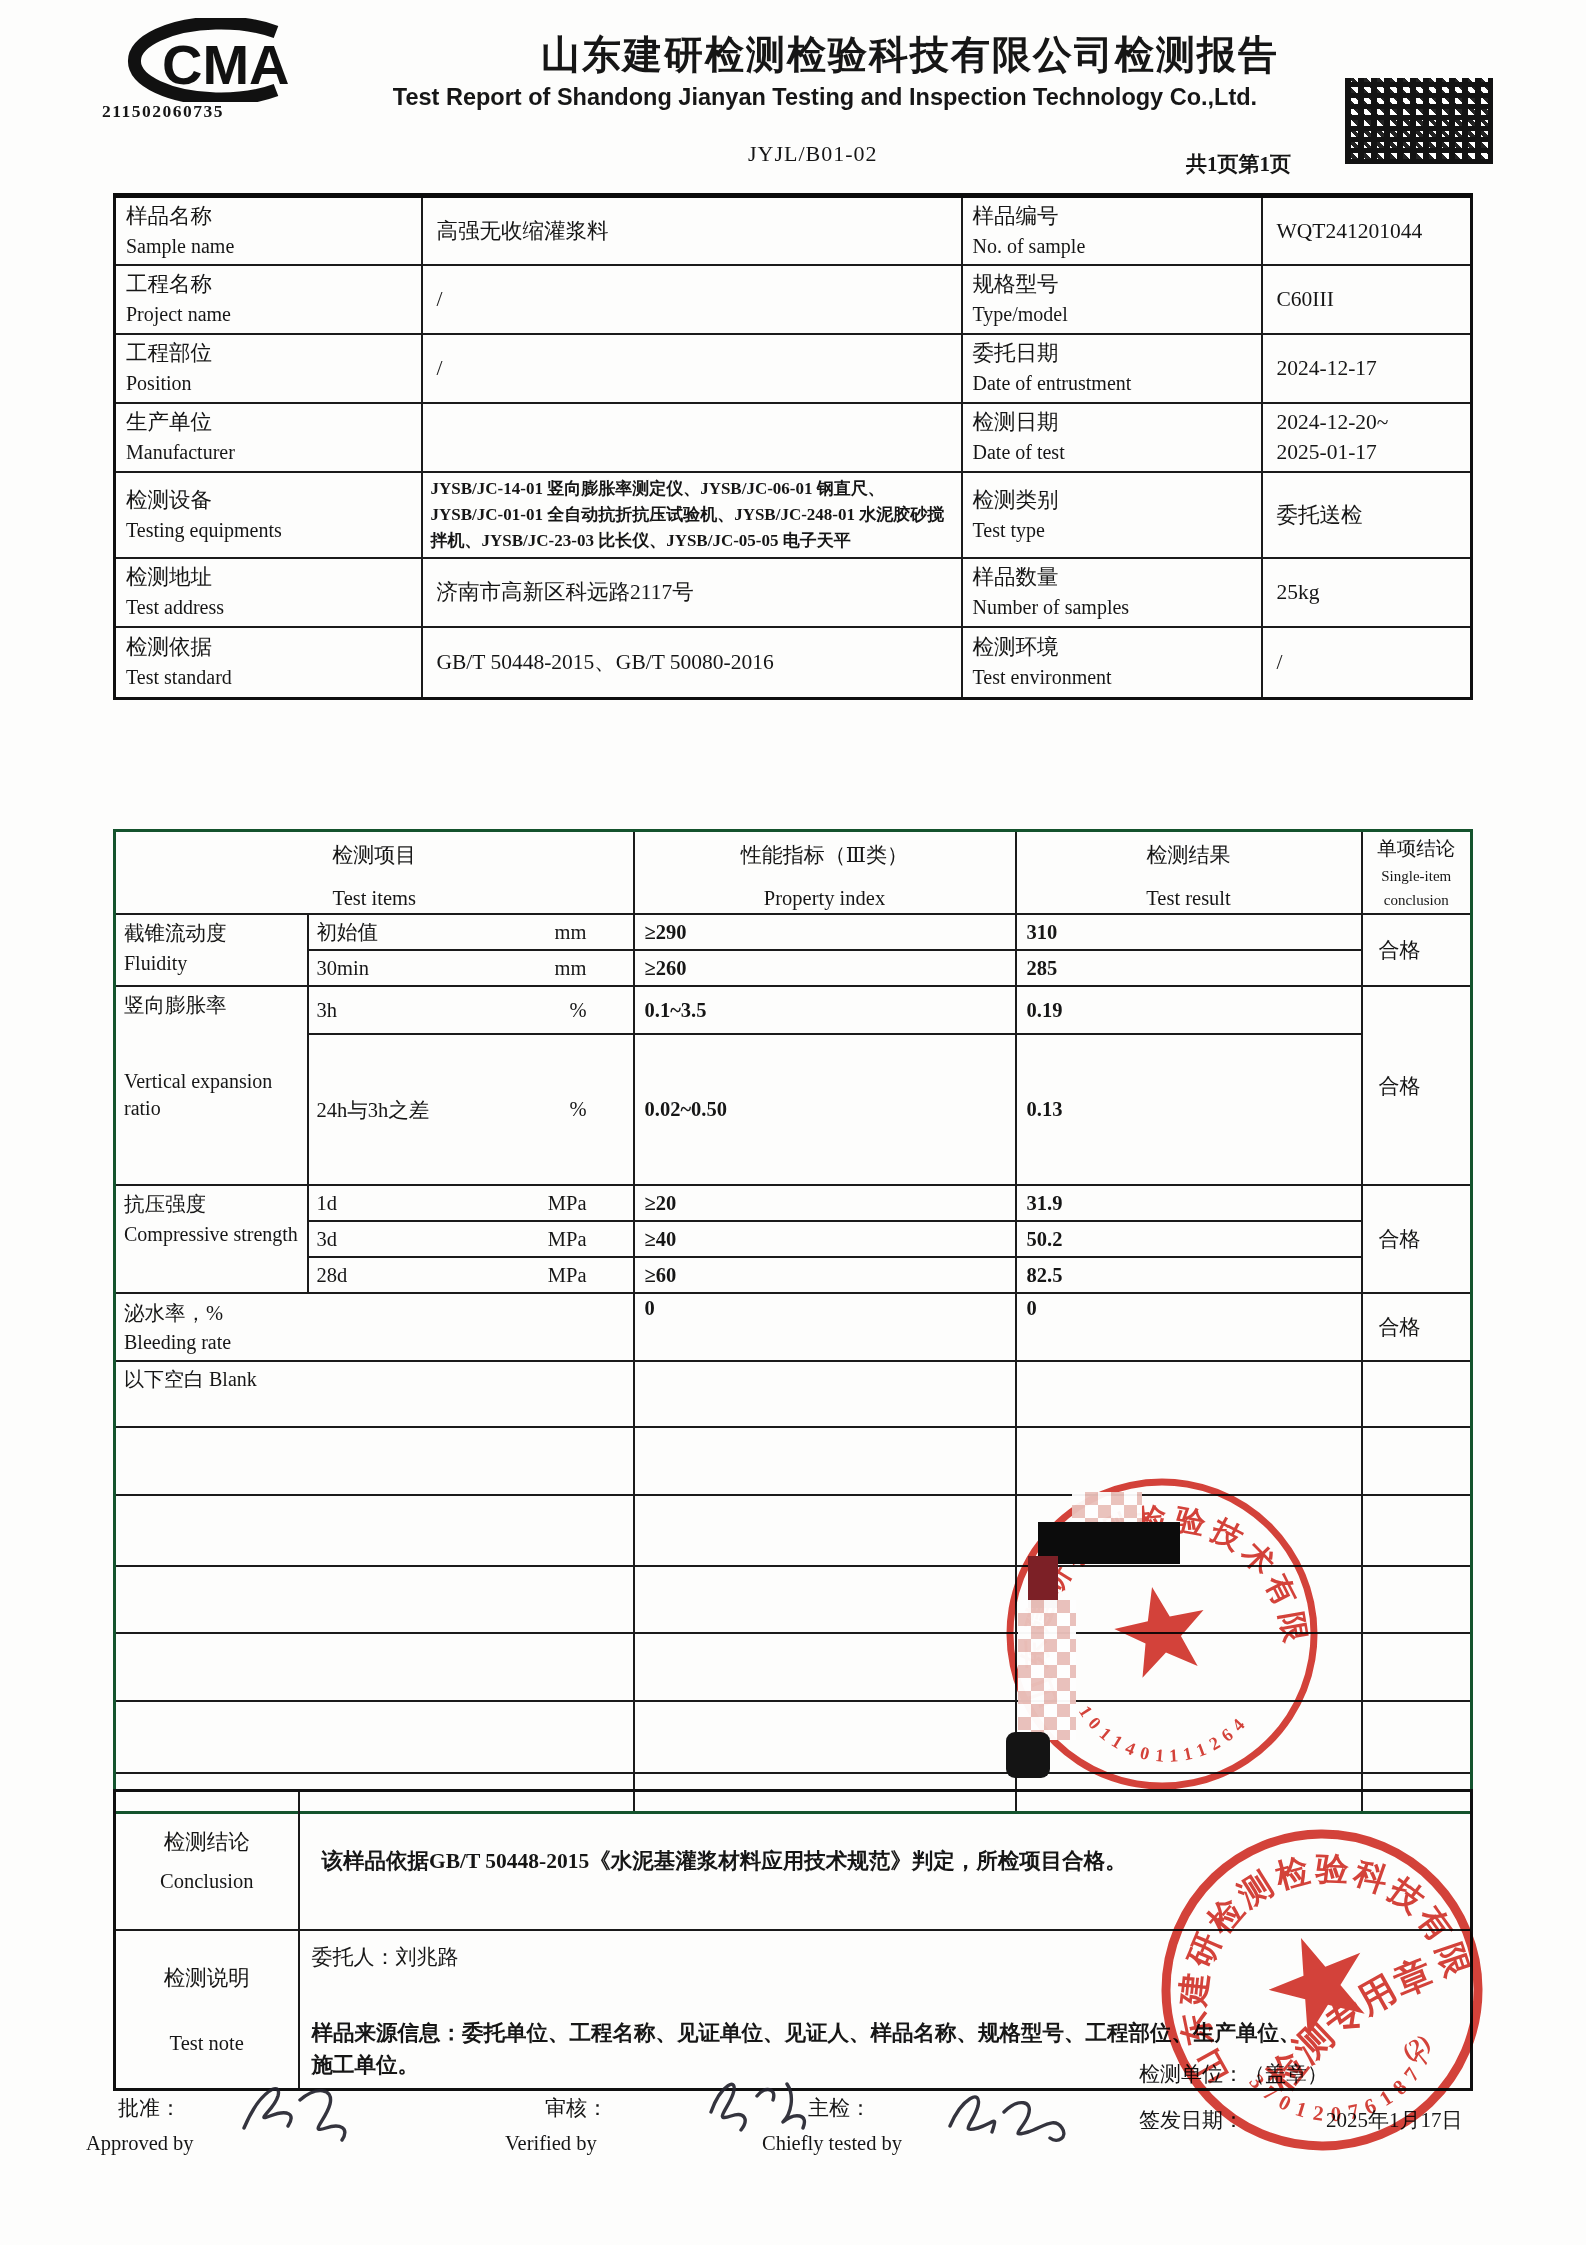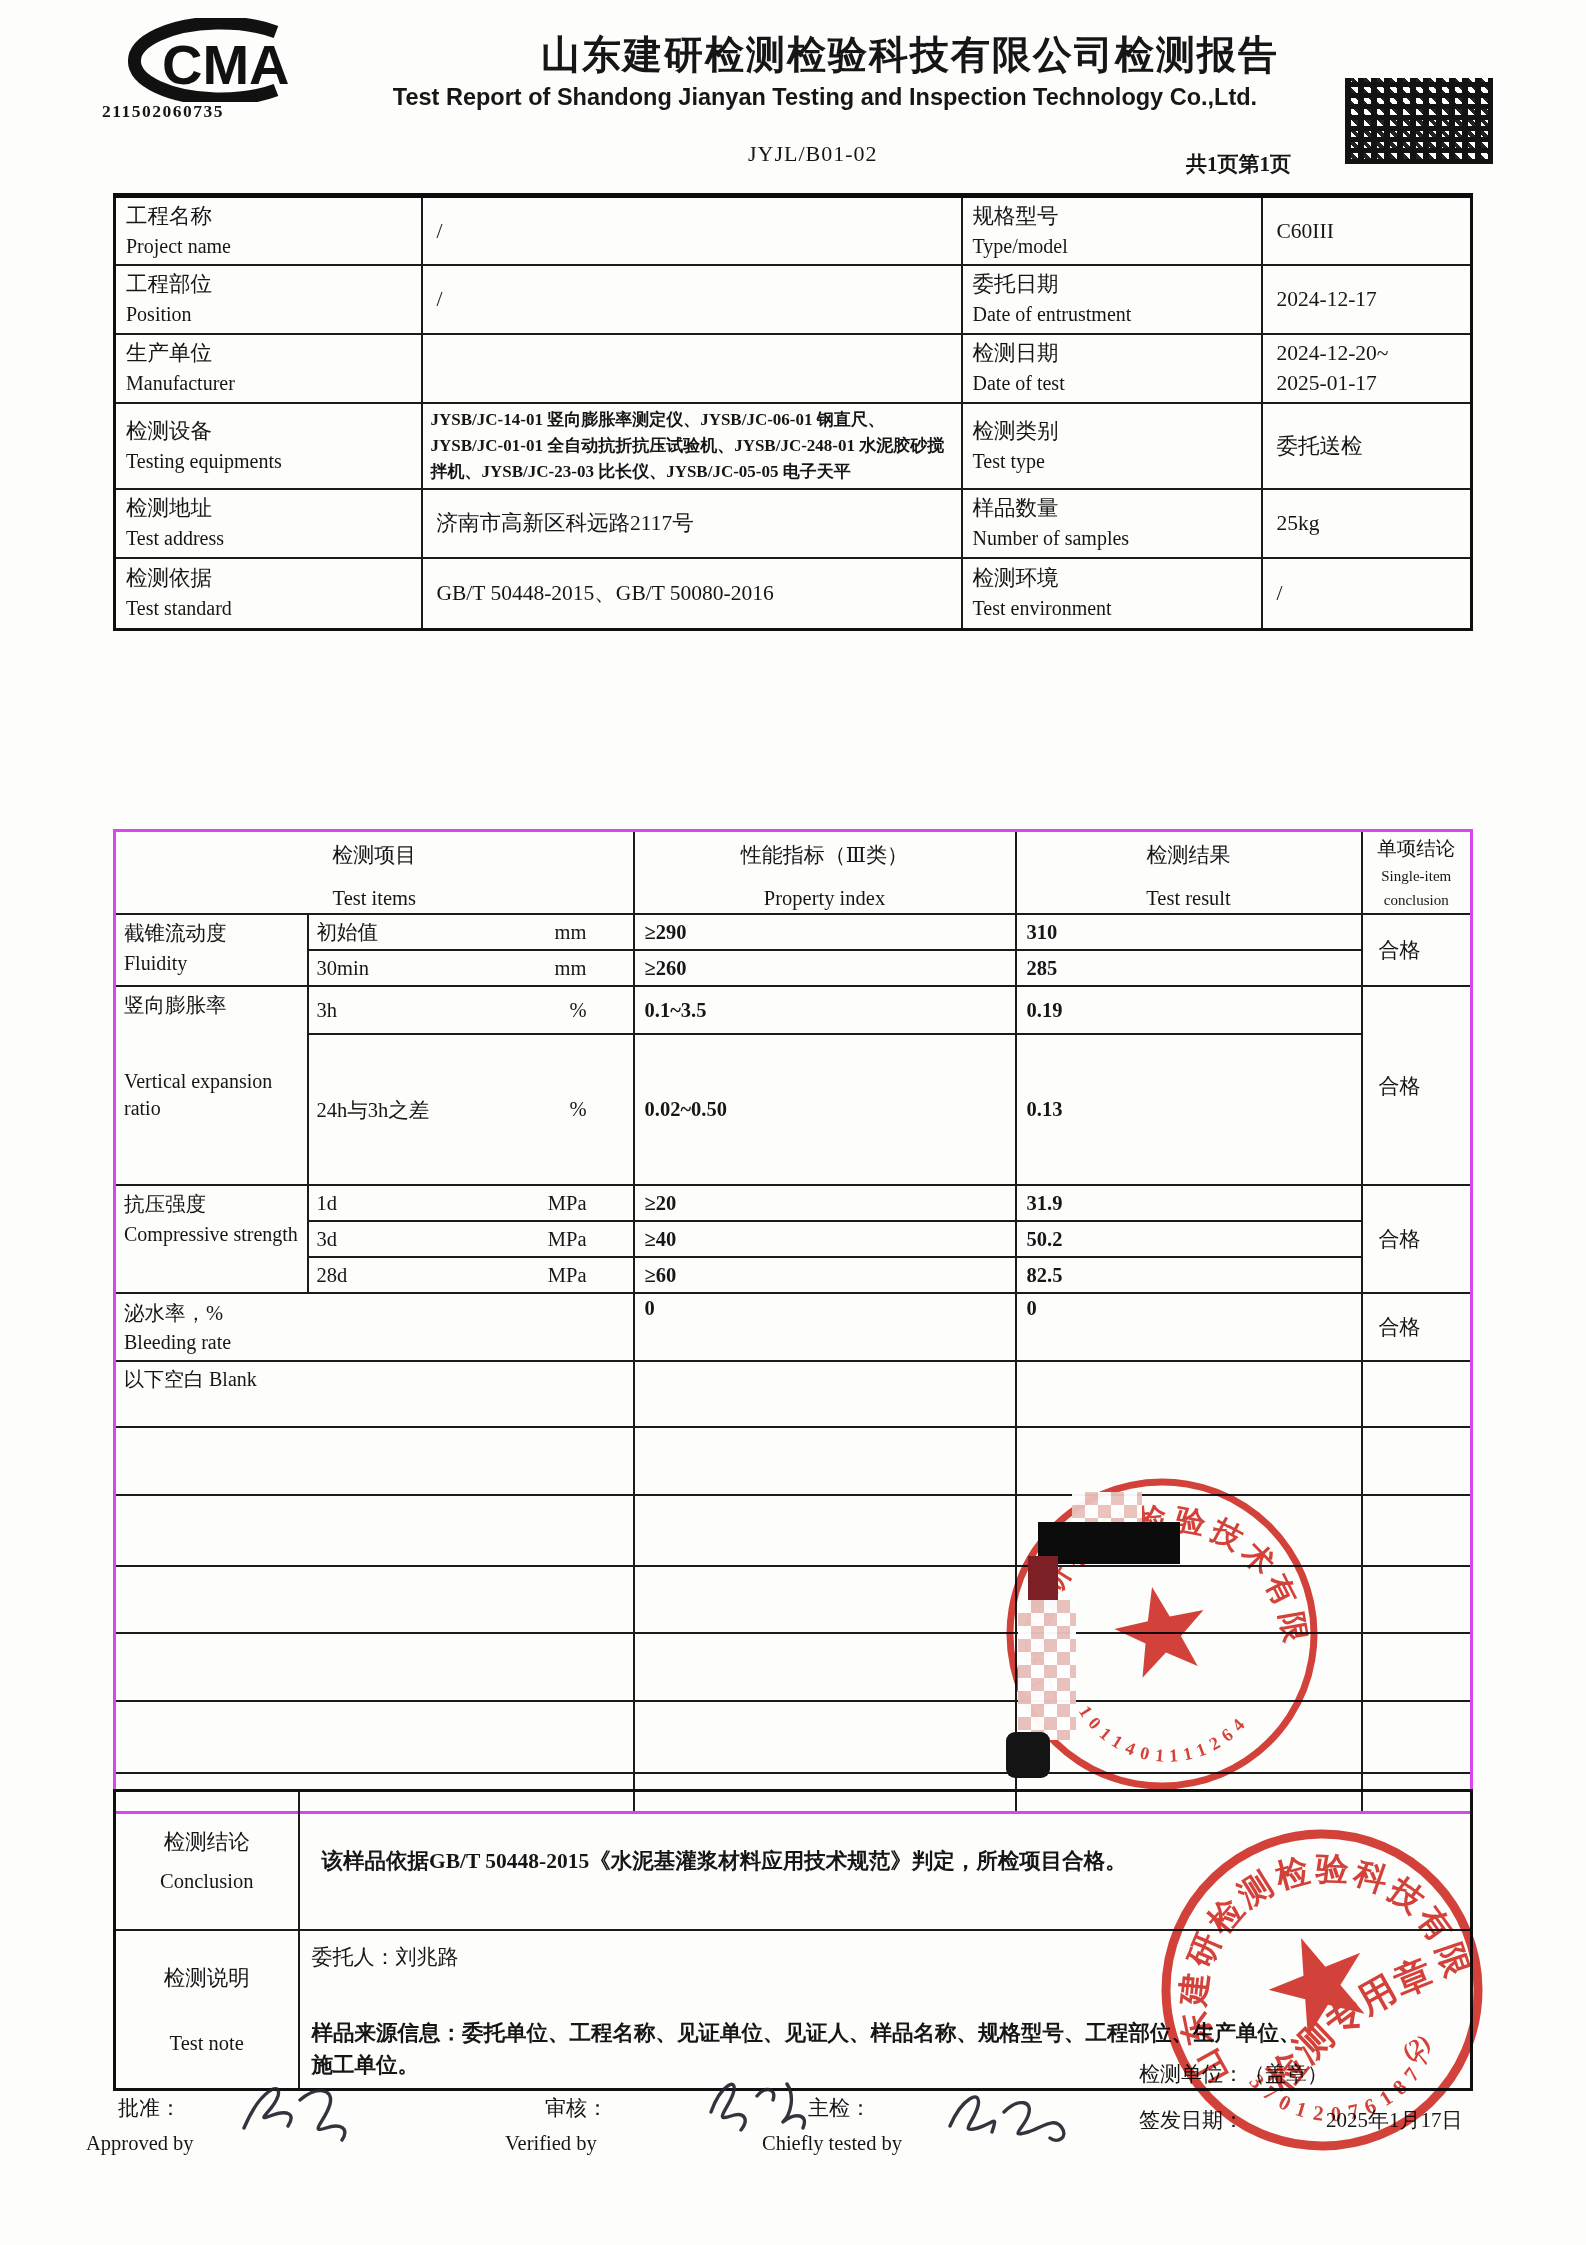--- a/index.html
+++ b/index.html
@@ -17,21 +17,21 @@
   .qr{left:1345px;top:78px;width:148px;height:86px;opacity:.92;
       background:
         repeating-linear-gradient(90deg,#000 0 6px,transparent 6px 13px),
         repeating-linear-gradient(0deg,#000 0 5px,transparent 5px 11px),
         repeating-linear-gradient(45deg,#111 0 4px,#fff 4px 9px);}
 
   
   table{border-collapse:collapse;table-layout:fixed;position:absolute;left:113px;}
   td{border:2px solid #1b1b1b;overflow:hidden;vertical-align:middle;}
   .tA{top:193px;width:1357px;border:3px solid #101010;border-top:5px solid #0c0c0c;}
-  .tB{top:829px;width:1357px;border:3px solid #d946ef;}
+  .tB{top:829px;width:1357px;border:3px solid #14532d;}
   .tC{top:1789px;width:1357px;border:3px solid #101010;}
 
   td.lbl{padding:2px 4px 2px 10px;vertical-align:middle;}
   td.lbl .cn{font-size:21.5px;line-height:31px;}
   td.lbl .en{font-size:20px;line-height:29px;}
   td.val{font-size:21.5px;padding:2px 6px 2px 14px;white-space:pre-line;line-height:30px;}
   td.val.equip{font-size:17px;font-weight:bold;line-height:26px;padding:3px 8px;}
 
   
   td.hdr{text-align:center;vertical-align:top;}
@@ -103,20 +103,32 @@
   <table class="tA">
     <colgroup>
         <col style="width:307px">
         <col style="width:540px">
         <col style="width:300px">
         <col style="width:210px">
       </colgroup>
     <tbody>
     <tr style="height:69px">
       <td class="lbl">
+            <div class="cn">样品名称</div>
+            <div class="en">Sample name</div>
+          </td>
+      <td class="val">高强无收缩灌浆料</td>
+      <td class="lbl">
+            <div class="cn">样品编号</div>
+            <div class="en">No. of sample</div>
+          </td>
+      <td class="val">WQT241201044</td>
+    </tr>
+    <tr style="height:69px">
+      <td class="lbl">
             <div class="cn">工程名称</div>
             <div class="en">Project name</div>
           </td>
       <td class="val">/</td>
       <td class="lbl">
             <div class="cn">规格型号</div>
             <div class="en">Type/model</div>
           </td>
       <td class="val">C60III</td>
     </tr>

